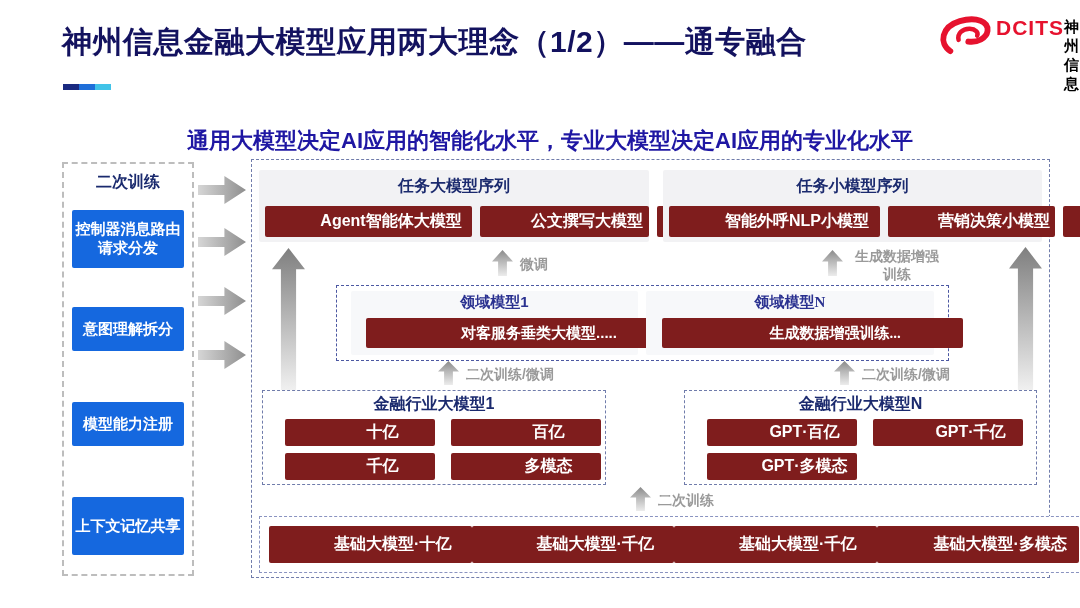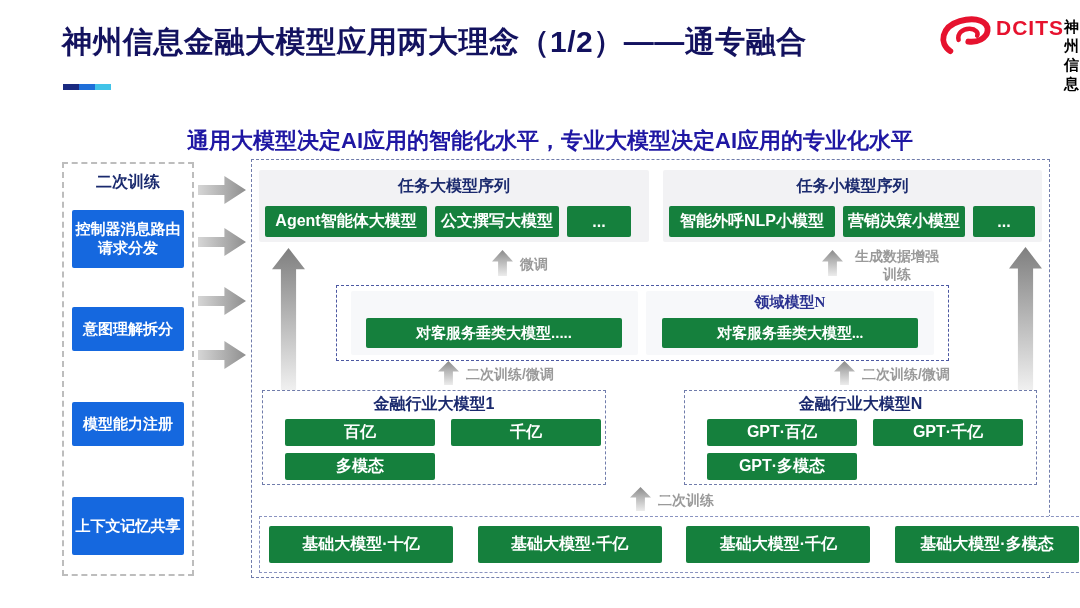--- a/index.html
+++ b/index.html
@@ -25,22 +25,22 @@
            text-align:center;font-weight:600;border-radius:2px;line-height:1.25;}
   .sb-item{left:8px;width:112px;font-size:15px;padding:0 2px;box-sizing:border-box;}
 
   .rarr{left:198px;width:48px;height:28px;background:linear-gradient(90deg,#d6d6d6,#8f8f8f);
         clip-path:polygon(0 32%,55% 32%,55% 0,100% 50%,55% 100%,55% 68%,0 68%);}
 
   .main{left:251px;top:159px;width:797px;height:417px;border:1px dashed #707cab;}
   .gray-panel{background:#f2f2f4;border-radius:2px;}
   .panel-title{width:100%;text-align:center;font-weight:bold;color:#1b2a6e;}
   .chips{position:absolute;display:flex;gap:8px;}
-  .chip{background:#15803d;color:#fff;display:flex;align-items:center;justify-content:center;
-        font-weight:600;border-radius:2px;text-align:center;}
+  .chip{background:#7f1d1d;color:#fff;display:flex;align-items:center;justify-content:center;
+        font-weight:600;border-radius:2px;text-align:center;padding-left:45px;}
 
   .uarr{width:21px;height:26px;background:linear-gradient(180deg,#8a8a8a 0%,#b9b9b9 45%,#ececec 100%);
         clip-path:polygon(50% 0,100% 44%,71% 44%,71% 100%,29% 100%,29% 44%,0 44%);}
   .bigarr{width:33px;background:linear-gradient(180deg,#7f7f7f,#f0f0f0);
         clip-path:polygon(50% 0,100% 15%,73% 15%,73% 100%,27% 100%,27% 15%,0 15%);}
   .flabel{color:#9a9a9a;font-weight:bold;font-size:14px;white-space:nowrap;}
 
   .domain{border:1px dashed #4c58a2;background:#ffffff;}
   .dgroup{background:#f7f8fa;border-radius:2px;}
   .dtitle{width:100%;text-align:center;font-size:15px;font-weight:bold;color:#2a3190;position:absolute;top:2px;}
@@ -115,36 +115,38 @@
     <div class="abs uarr" style="left:240px;top:90px;"></div>
     <div class="abs flabel" style="left:268px;top:96px;">微调</div>
     <div class="abs uarr" style="left:570px;top:90px;"></div>
     <div class="abs flabel" style="left:598px;top:88px;width:94px;white-space:normal;text-align:center;line-height:1.25;">生成数据增强训练</div>
 
     <div class="abs bigarr" style="left:20px;top:88px;height:142px;"></div>
     <div class="abs bigarr" style="left:757px;top:87px;height:143px;"></div>
 
     <div class="abs domain" style="left:84px;top:125px;width:611px;height:74px;">
       <div class="abs dgroup" style="left:14px;top:5px;width:287px;height:64px;">
+        <div class="dtitle">领域模型1</div>
         <div class="abs chip" style="left:15px;top:27px;width:256px;height:30px;font-size:15px;">对客服务垂类大模型.....</div>
       </div>
       <div class="abs dgroup" style="left:309px;top:5px;width:288px;height:64px;font-family:Liberation Serif, serif;">
         <div class="dtitle">领域模型N</div>
-        <div class="abs chip" style="left:16px;top:27px;width:256px;height:30px;font-size:15px;">对客服务垂类大模型...</div>
+        <div class="abs chip" style="left:16px;top:27px;width:256px;height:30px;font-size:15px;">生成数据增强训练...</div>
       </div>
     </div>
 
     <div class="abs uarr" style="left:186px;top:201px;height:24px;"></div>
     <div class="abs flabel" style="left:214px;top:206px;">二次训练/微调</div>
     <div class="abs uarr" style="left:582px;top:201px;height:24px;"></div>
     <div class="abs flabel" style="left:610px;top:206px;">二次训练/微调</div>
 
     <div class="abs industry" style="left:10px;top:230px;width:342px;height:93px;">
       <div class="abs panel-title" style="top:3px;font-size:16px;">金融行业大模型1</div>
       <div class="igrid" style="left:22px;top:28px;">
+        <div class="chip">十亿</div>
         <div class="chip">百亿</div>
         <div class="chip">千亿</div>
         <div class="chip">多模态</div>
       </div>
     </div>
 
     <div class="abs industry" style="left:432px;top:230px;width:351px;height:93px;">
       <div class="abs panel-title" style="top:3px;font-size:16px;">金融行业大模型N</div>
       <div class="igrid" style="left:22px;top:28px;">
         <div class="chip">GPT·百亿</div>

